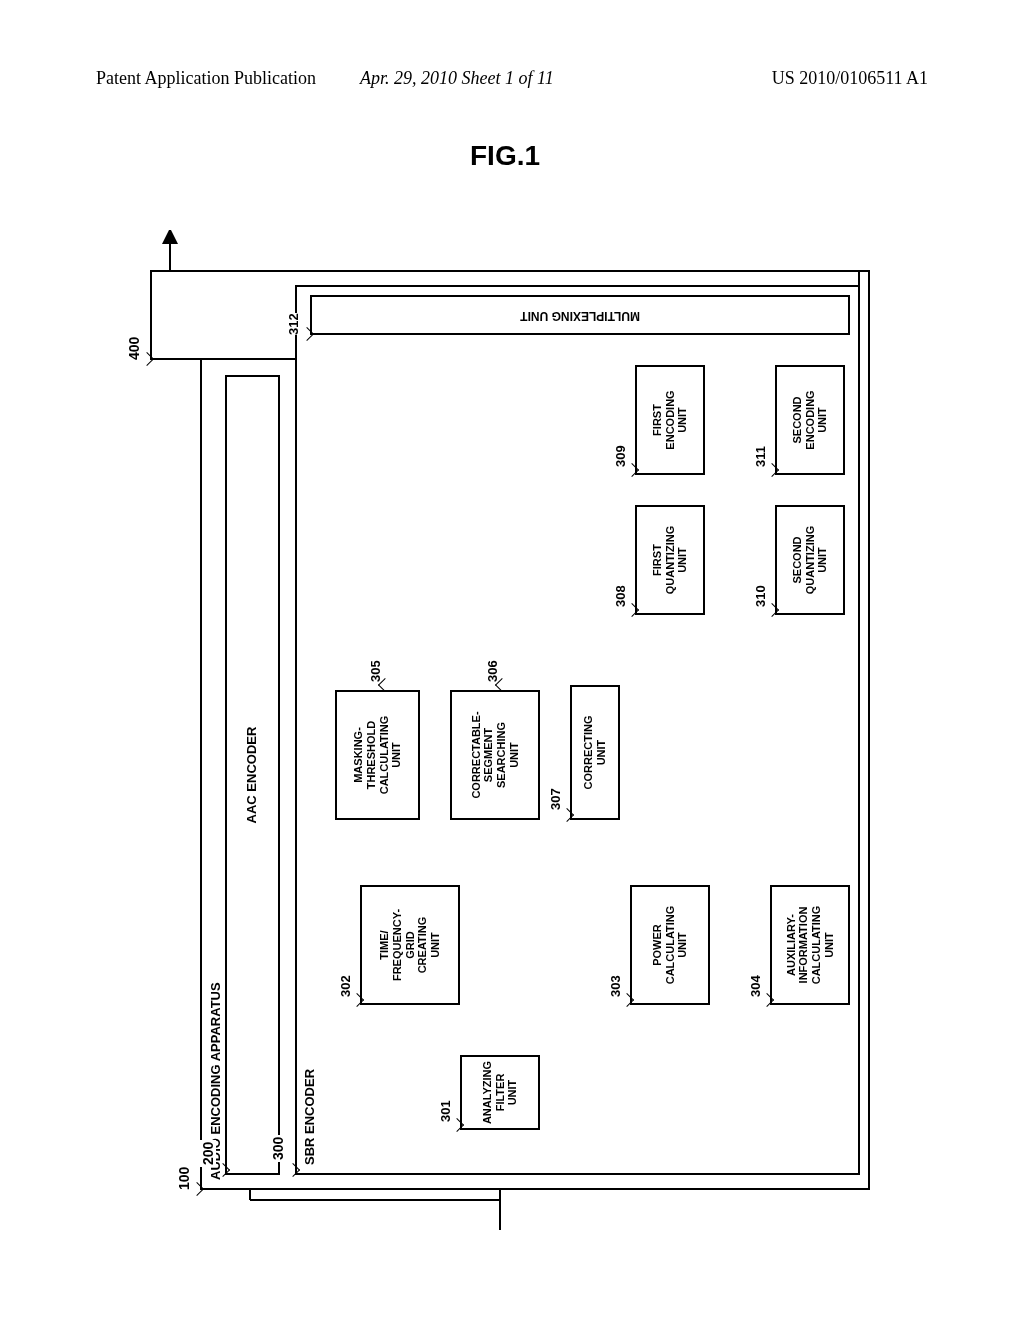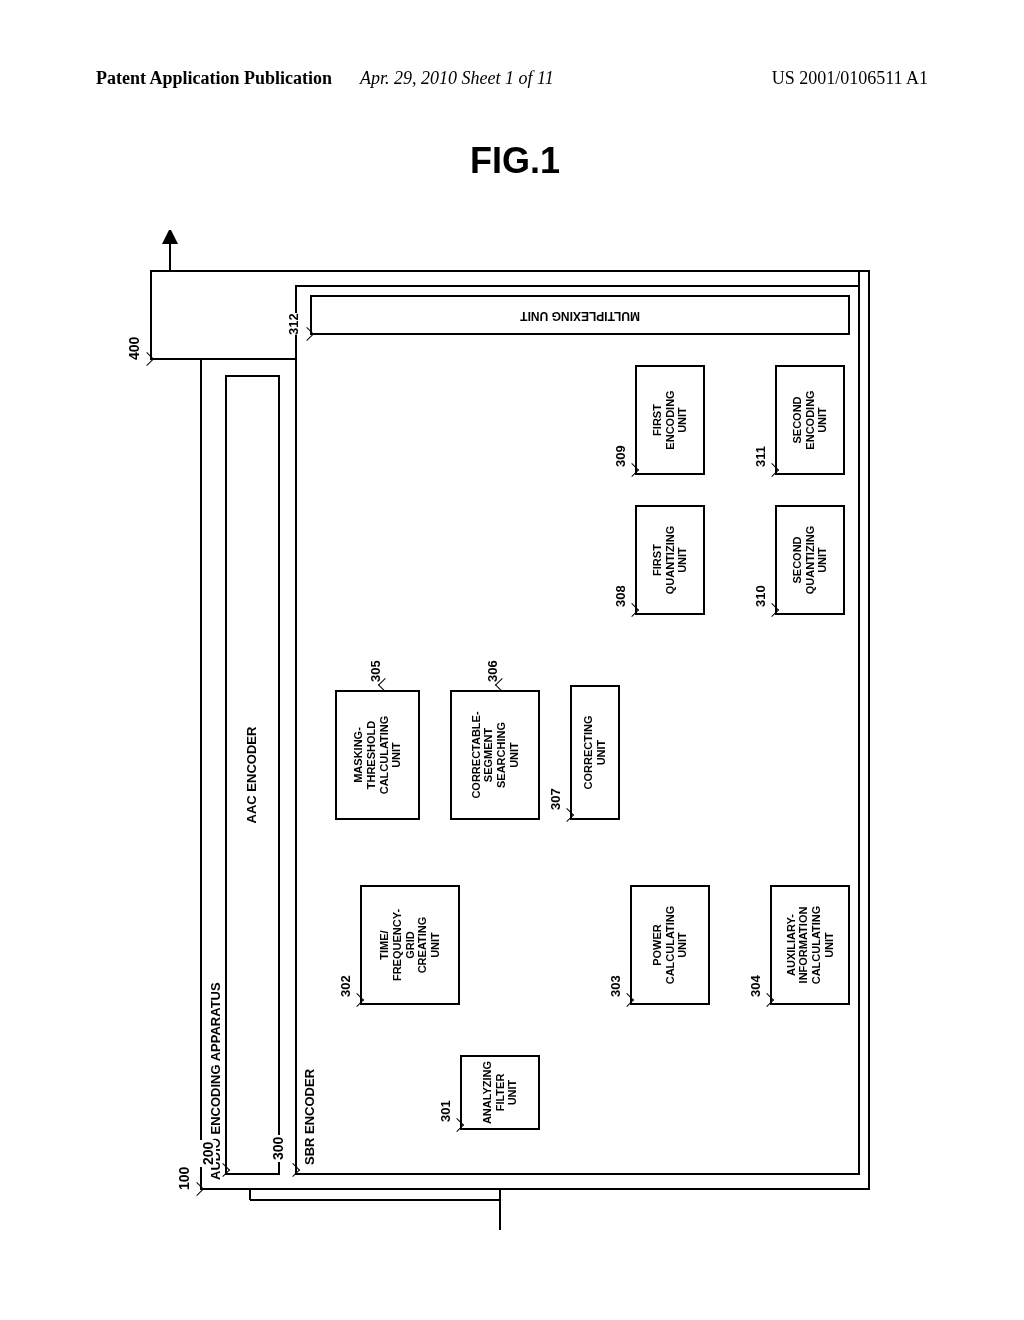--- a/index.html
+++ b/index.html
@@ -13,36 +13,36 @@
   }
   .header {
     position: absolute;
     top: 68px;
     left: 0;
     width: 100%;
     padding: 0 96px;
     font-family: "Times New Roman", serif;
     font-size: 18px;
   }
-  .header .left { font-weight: bold; }
+  .header .left { font-weight: normal; }
   .header .mid { position: absolute; left: 360px; top: 0; font-style: italic; }
   .header .right { position: absolute; right: 96px; top: 0; }
 
   .fig-area {
     position: absolute;
     left: 130px;
     top: 140px;
     width: 754px;
     height: 1060px;
   }
   .fig-title {
     position: absolute;
     left: 340px;
     top: 0;
-    font-size: 36px;
+    font-size: 28px;
     font-weight: bold;
   }
   
   .rotwrap {
     position: absolute;
     left: -120px;
     top: 90px;
     width: 1000px;
     height: 1000px;
   }
@@ -70,21 +70,21 @@
   
   .wires { position: absolute; left:0; top:0; width:1000px; height:760px; }
 
 </style>
 </head>
 <body>
 
 <div class="header">
   <span class="left">Patent Application Publication</span>
   <span class="mid">Apr. 29, 2010  Sheet 1 of 11</span>
-  <span class="right">US 2001/0106511 A1</span>
+  <span class="right">US 2010/0106511 A1</span>
 </div>
 
 <div class="fig-area">
   <div class="fig-title">FIG.1</div>
 
   <div class="rotwrap">
     <div class="diagram">
 
       <svg class="wires" viewBox="0 0 1000 760">
         <defs>

